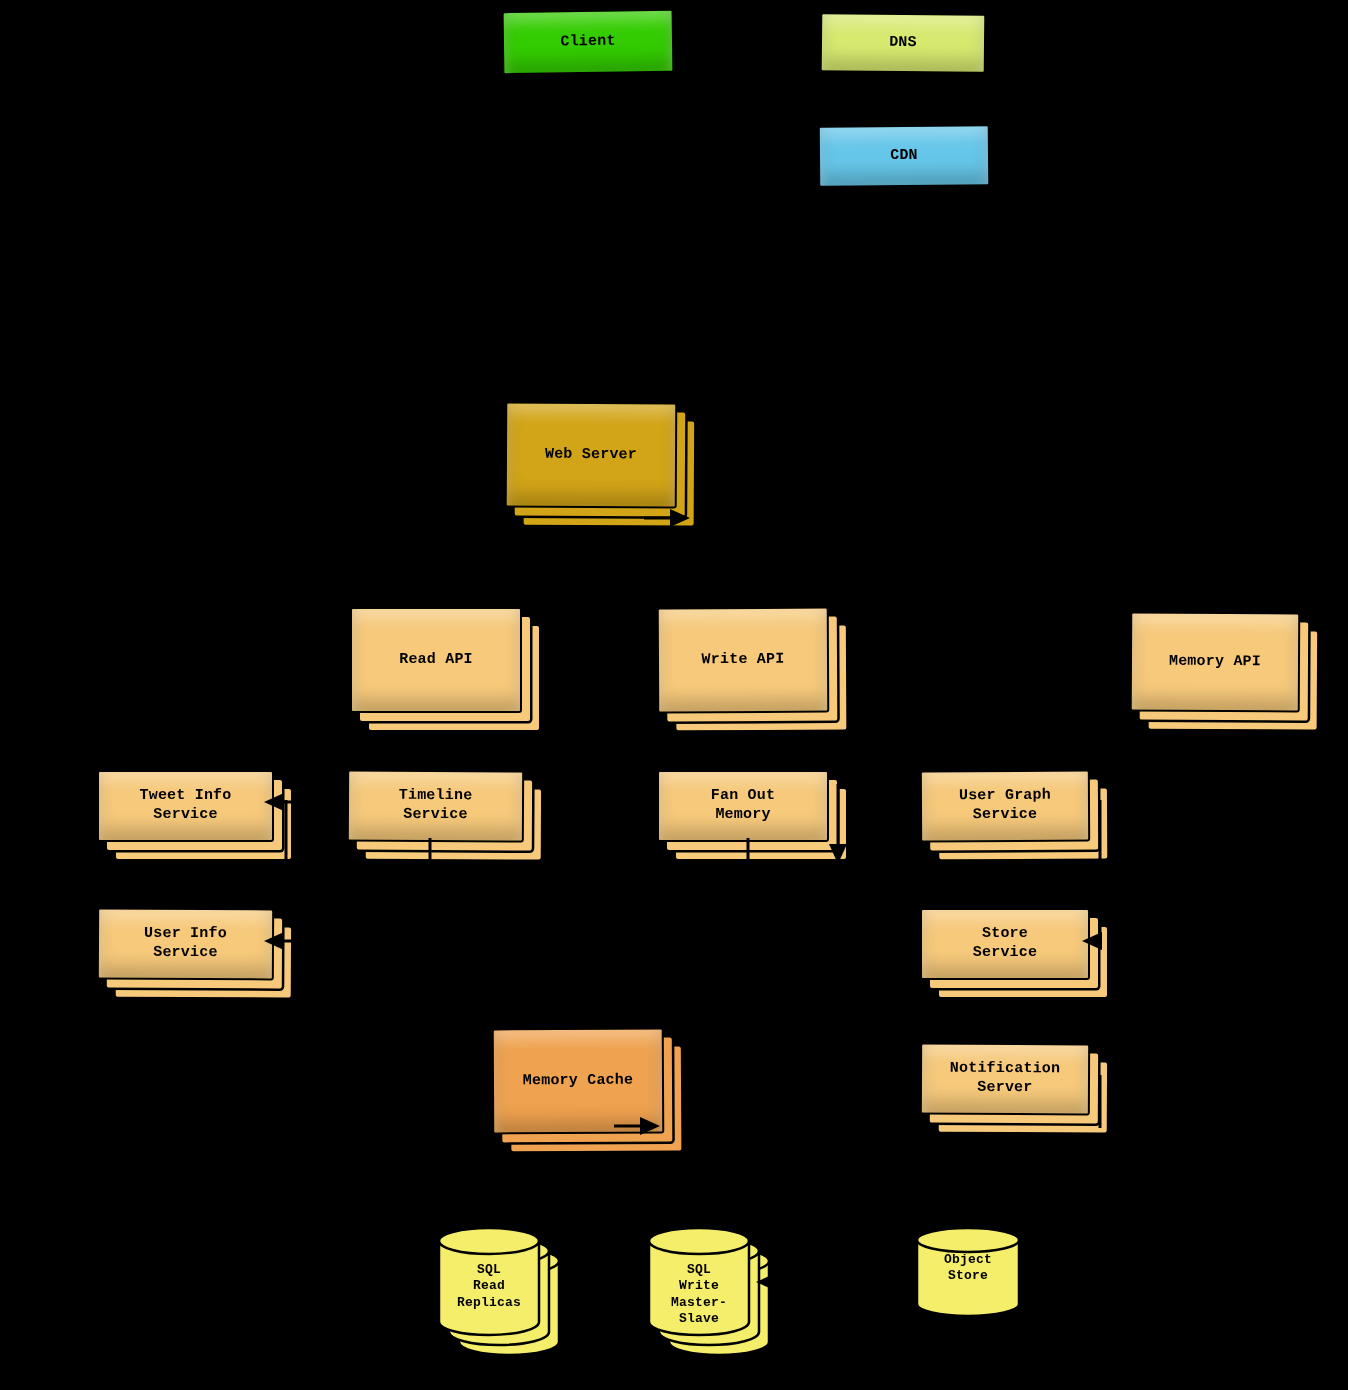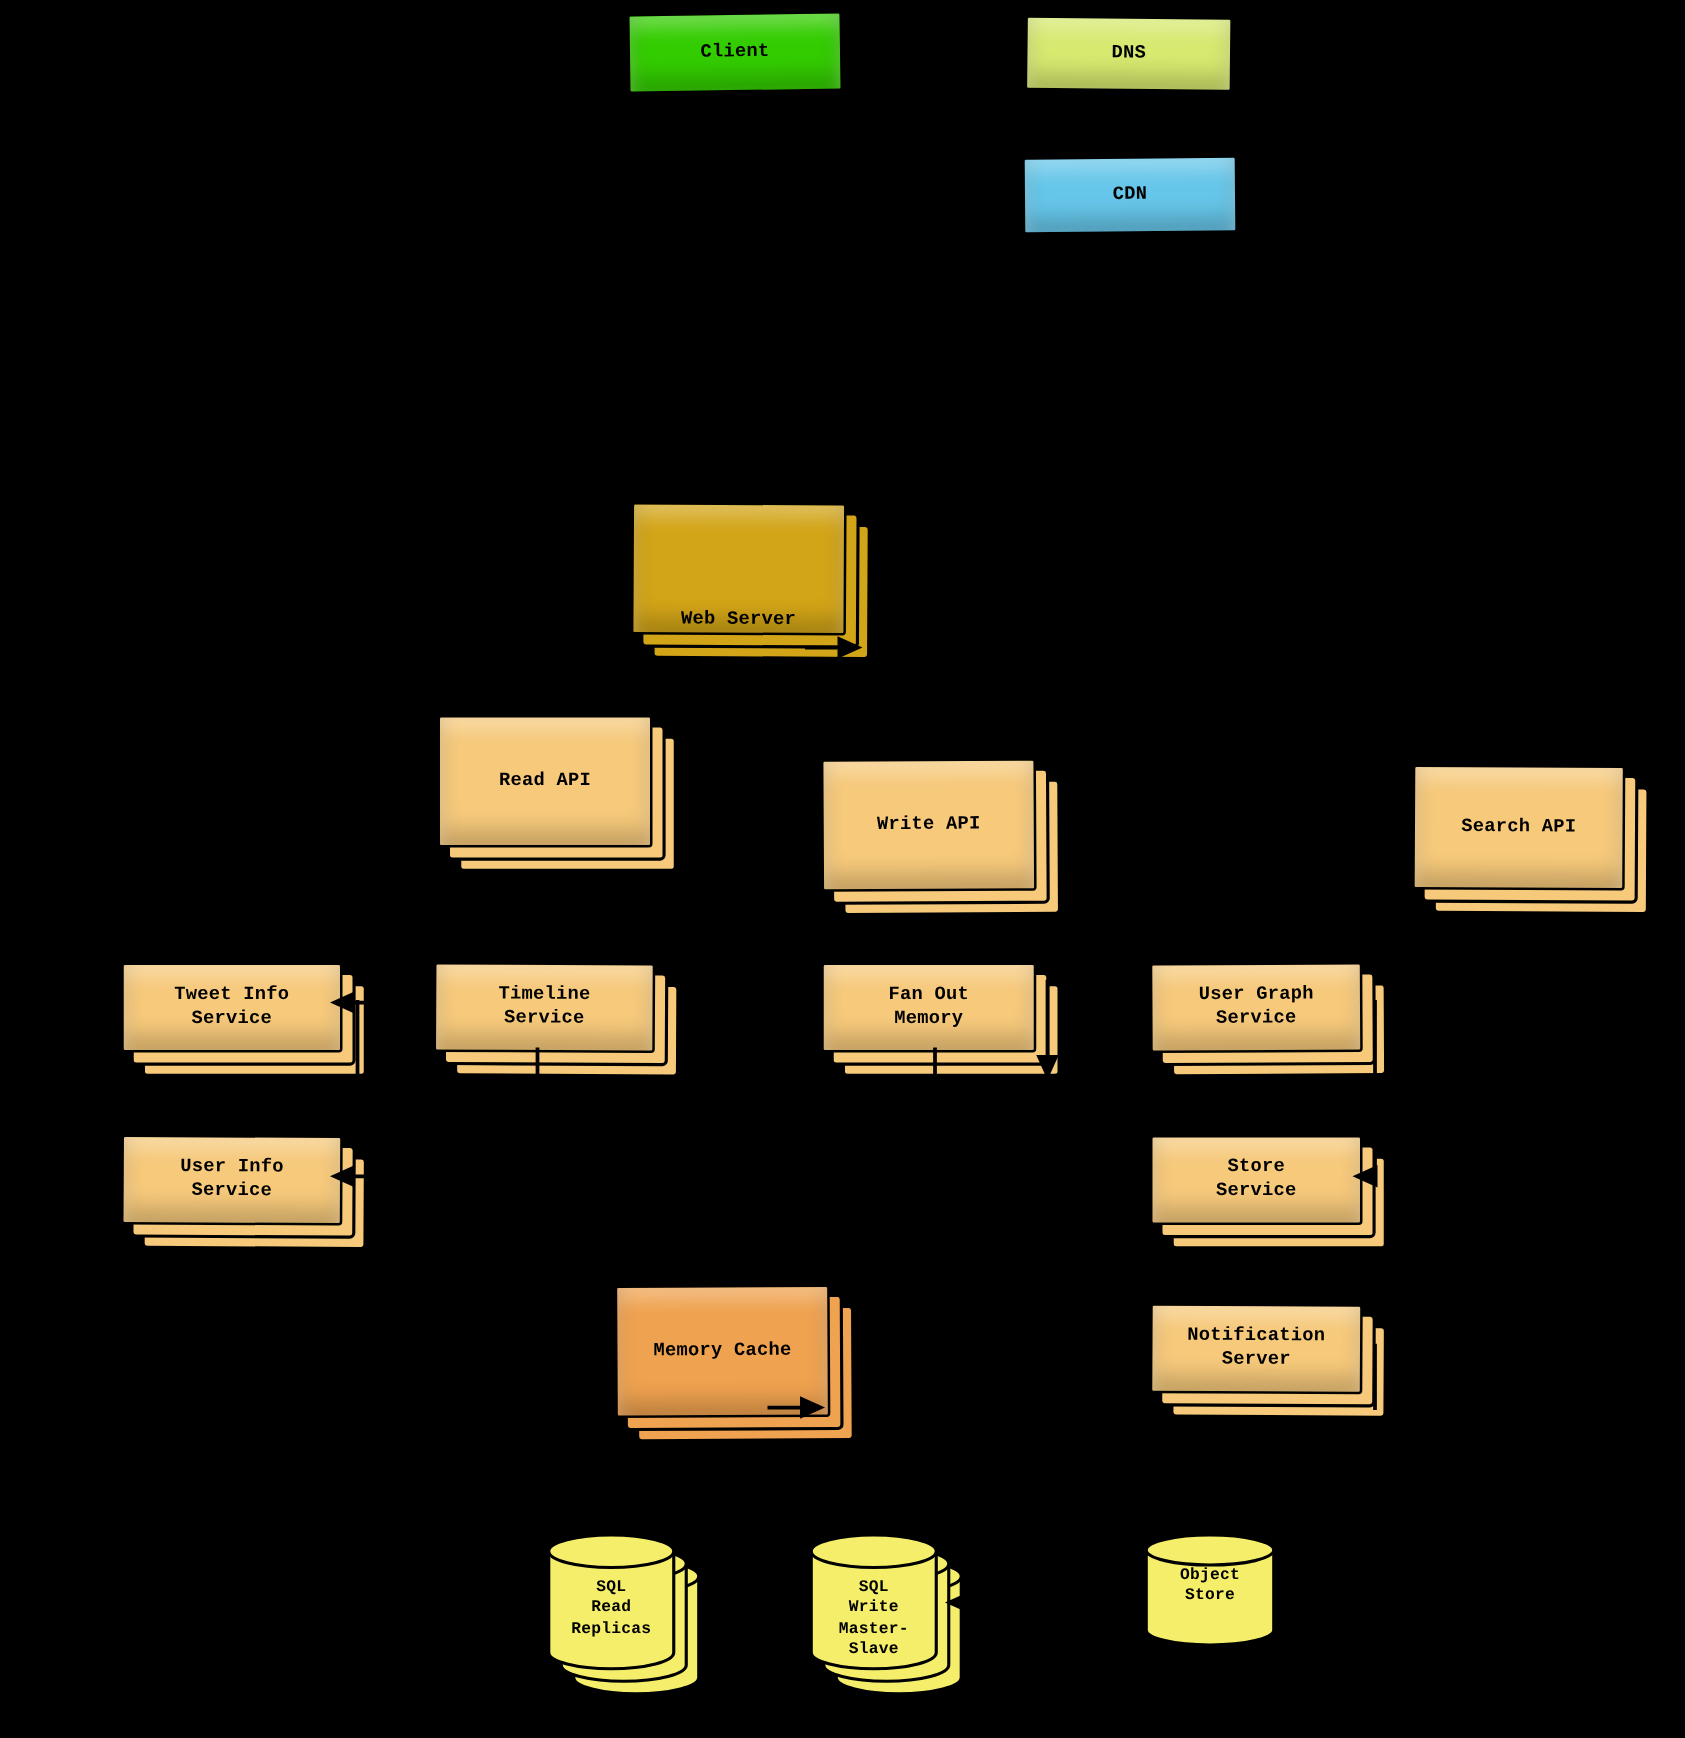--- a/index.html
+++ b/index.html
@@ -48,22 +48,22 @@
   .cyl .label{
     position:absolute;top:36px;left:2px;width:100px;
     font-size:13px;line-height:1.25;
   }
   .cyl-single .label{width:102px;top:26px;}
   
   .p-client    {left:502px;top:10px;width:172px;height:64px;transform:rotate(-.8deg);}
   .p-dns       {left:820px;top:13px;width:166px;height:60px;transform:rotate(.6deg);}
   .p-cdn       {left:818px;top:125px;width:172px;height:62px;transform:rotate(-.5deg);}
   .p-lb        {left:505px;top:207px;width:172px;height:106px;transform:rotate(-.3deg);}
-  .p-ws        {left:505px;top:402px;width:172px;height:106px;transform:rotate(.3deg);align-items:flex-end;}
-  .p-read      {left:350px;top:572px;width:172px;height:106px;justify-content:center;}
+  .p-ws        {left:505px;top:402px;width:172px;height:106px;transform:rotate(.3deg);}
+  .p-read      {left:350px;top:607px;width:172px;height:106px;justify-content:center;}
   .p-write     {left:657px;top:607px;width:172px;height:106px;transform:rotate(-.3deg);}
   .p-searchapi {left:1130px;top:612px;width:170px;height:100px;transform:rotate(.3deg);}
   .p-tweetinfo {left:97px;top:770px;width:177px;height:72px;}
   .p-timeline  {left:347px;top:770px;width:177px;height:72px;transform:rotate(.3deg);}
   .p-fanout    {left:657px;top:770px;width:172px;height:72px;}
   .p-usergraph {left:920px;top:770px;width:170px;height:72px;transform:rotate(-.3deg);}
   .p-userinfo  {left:97px;top:908px;width:177px;height:72px;transform:rotate(.3deg);}
   .p-searchsvc {left:920px;top:908px;width:170px;height:72px;}
   .p-cache     {left:492px;top:1028px;width:172px;height:106px;transform:rotate(-.3deg);}
   .p-notif     {left:920px;top:1043px;width:170px;height:72px;transform:rotate(.3deg);}
@@ -94,21 +94,21 @@
   <div class="node box stack2 p-ws" style="--c: #D2A417;">
     <span class="label">Web Server</span>
   </div>
   <div class="node box stack2 p-read" style="--c: #F6C97B;">
     <span class="label">Read API</span>
   </div>
   <div class="node box stack2 p-write" style="--c: #F6C97B;">
     <span class="label">Write API</span>
   </div>
   <div class="node box stack2 p-searchapi" style="--c: #F6C97B;">
-    <span class="label">Search API</span>
+    <span class="label">Memory API</span>
   </div>
   <div class="node box stack2 p-tweetinfo" style="--c: #F6C97B;">
     <span class="label">Tweet Info
 Service</span>
   </div>
   <div class="node box stack2 p-timeline" style="--c: #F6C97B;">
     <span class="label">Timeline
 Service</span>
   </div>
   <div class="node box stack2 p-fanout" style="--c: #F6C97B;">

